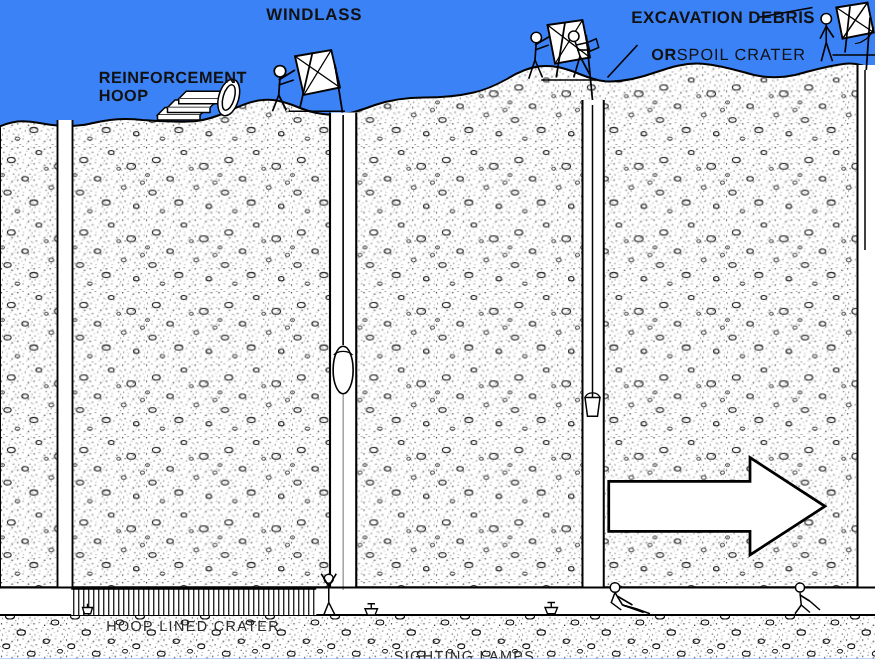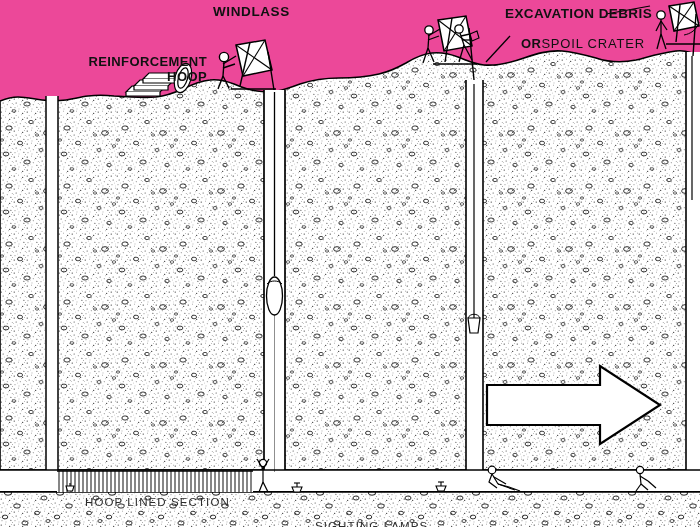--- a/index.html
+++ b/index.html
@@ -5,21 +5,21 @@
 <style>
   html, body {
     margin: 0;
     padding: 0;
     background: #ffffff;
   }
   #stage {
     position: relative;
     width: 700px;
     height: 527px;
-    background: #ec4899;
+    background: #3b82f6;
     overflow: hidden;
     font-family: "Liberation Sans", sans-serif;
   }
   #art {
     position: absolute;
     left: 0; top: 0;
     width: 700px;
     height: 527px;
   }
   .lbl {
@@ -33,21 +33,21 @@
     left: 213px; top: 4px;
     font-size: 13.5px;
     font-weight: bold;
     letter-spacing: 0.6px;
   }
   #lbl-reinforcement {
     left: 79px; top: 55px;
     font-size: 13px;
     font-weight: bold;
     letter-spacing: 0.4px;
-    text-align: right;
+    text-align: left;
     width: 128px;
   }
   #lbl-excavation-debris {
     left: 505px; top: 6px;
     font-size: 13.5px;
     font-weight: bold;
     letter-spacing: 0.4px;
     text-align: center;
   }
   #lbl-spoil-line2 {
@@ -425,18 +425,18 @@
   <div class="lbl" id="lbl-windlass">WINDLASS</div>
 
   <div class="lbl" id="lbl-reinforcement"><div>REINFORCEMENT</div><div>HOOP</div></div>
 
   <div class="lbl" id="lbl-excavation-debris">EXCAVATION DEBRIS</div>
 
   <div class="lbl" id="lbl-spoil-line2">
     <b>OR</b><span class="thin">SPOIL CRATER</span>
   </div>
 
-  <div class="lbl" id="lbl-hoop">HOOP LINED SECTION</div>
+  <div class="lbl" id="lbl-hoop">HOOP LINED CRATER</div>
 
   <div class="lbl" id="lbl-sighting">SIGHTING LAMPS</div>
 
 
 </div>
 
 </body></html>

